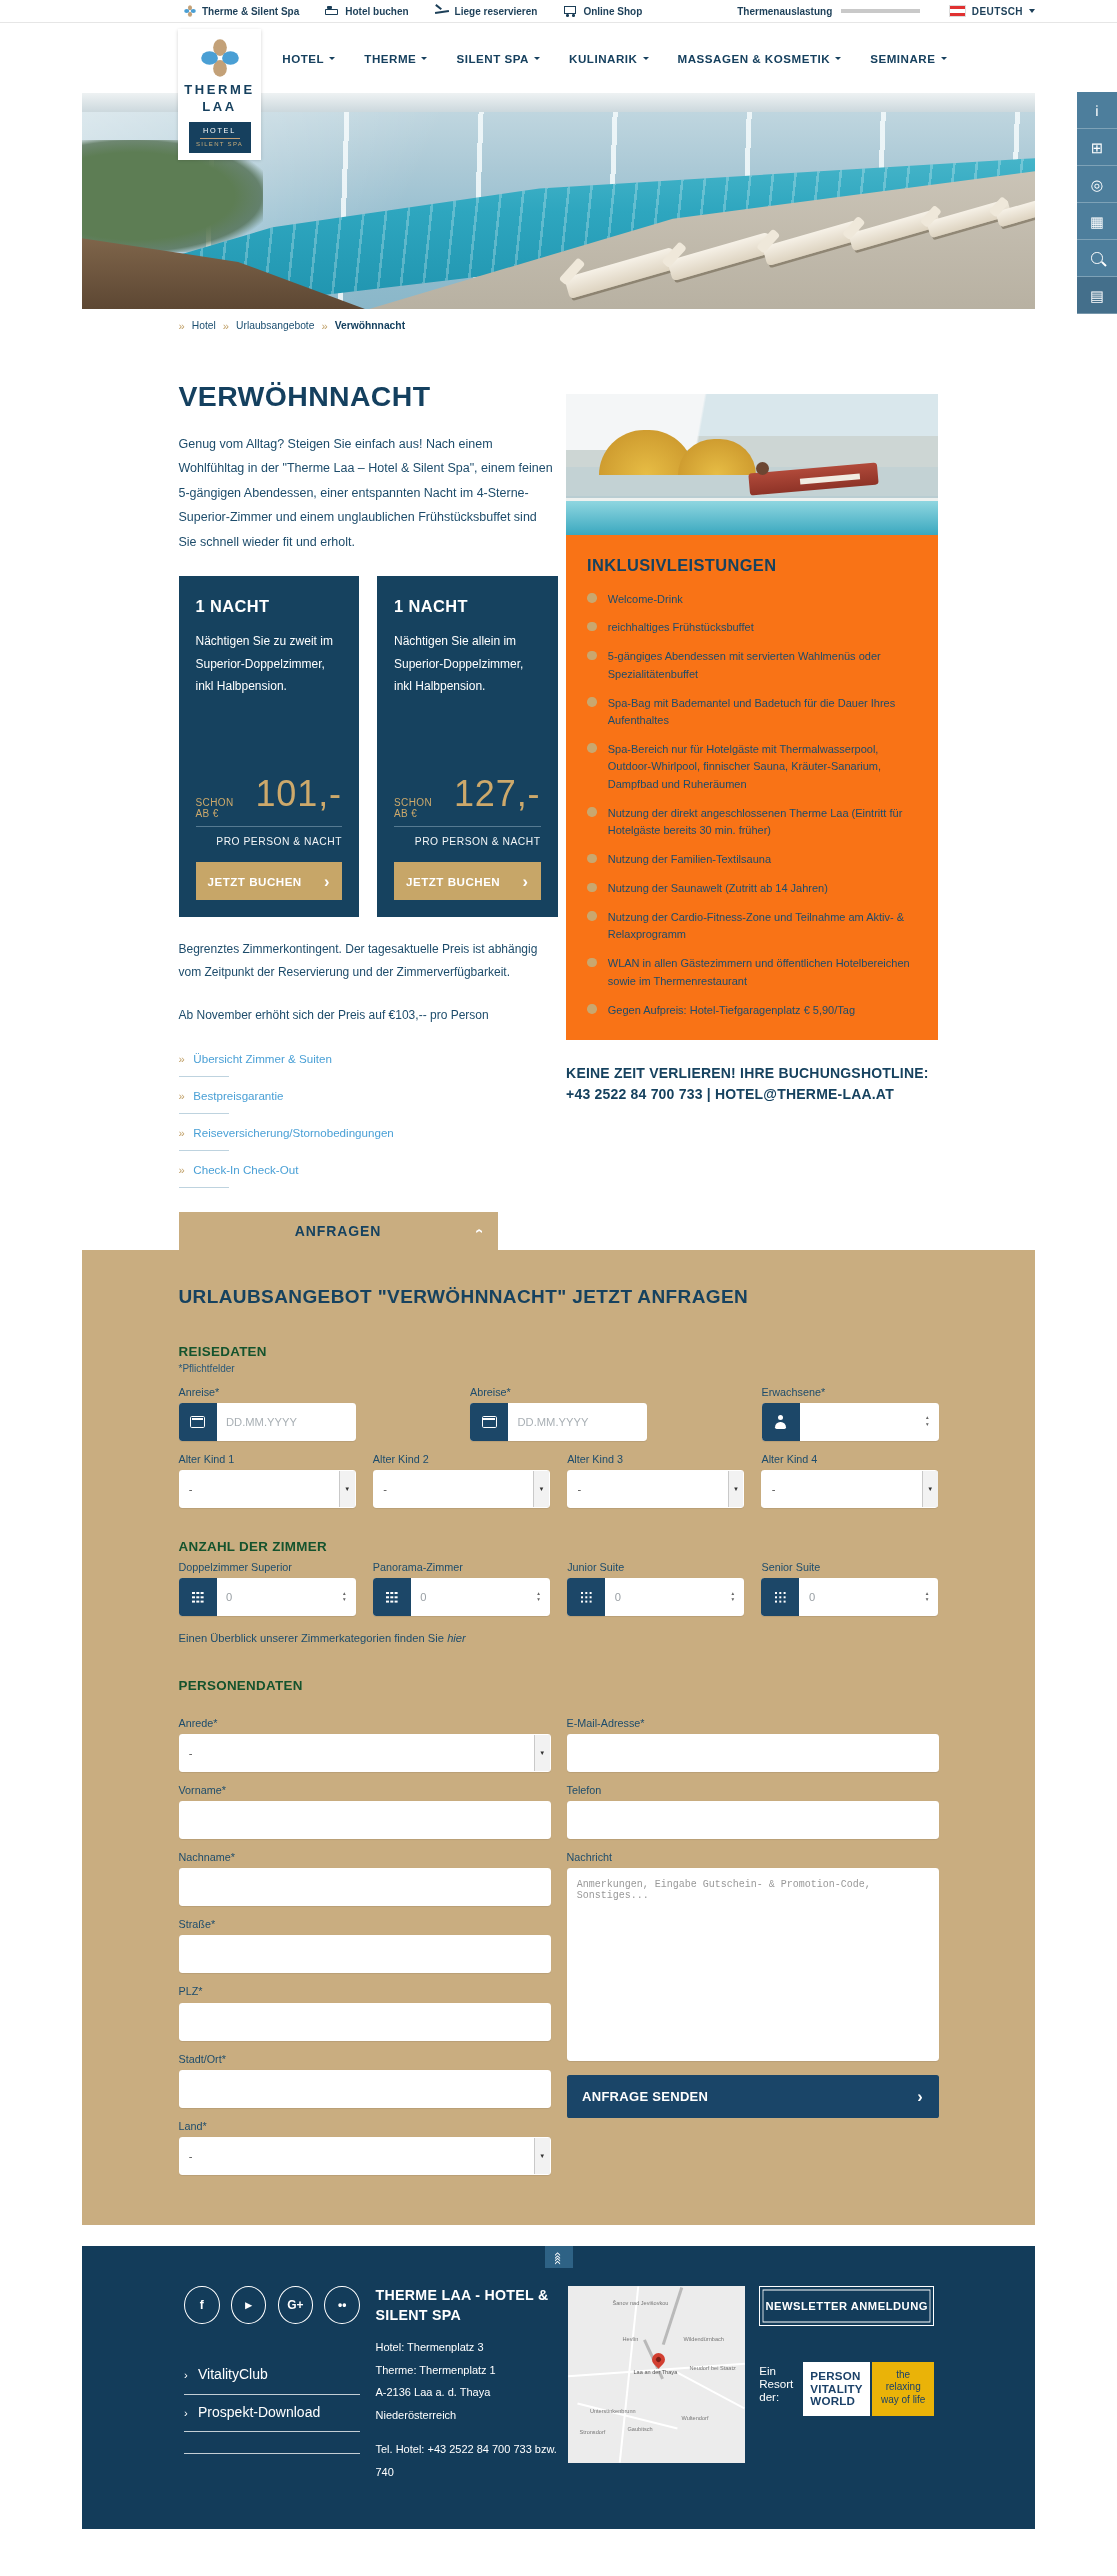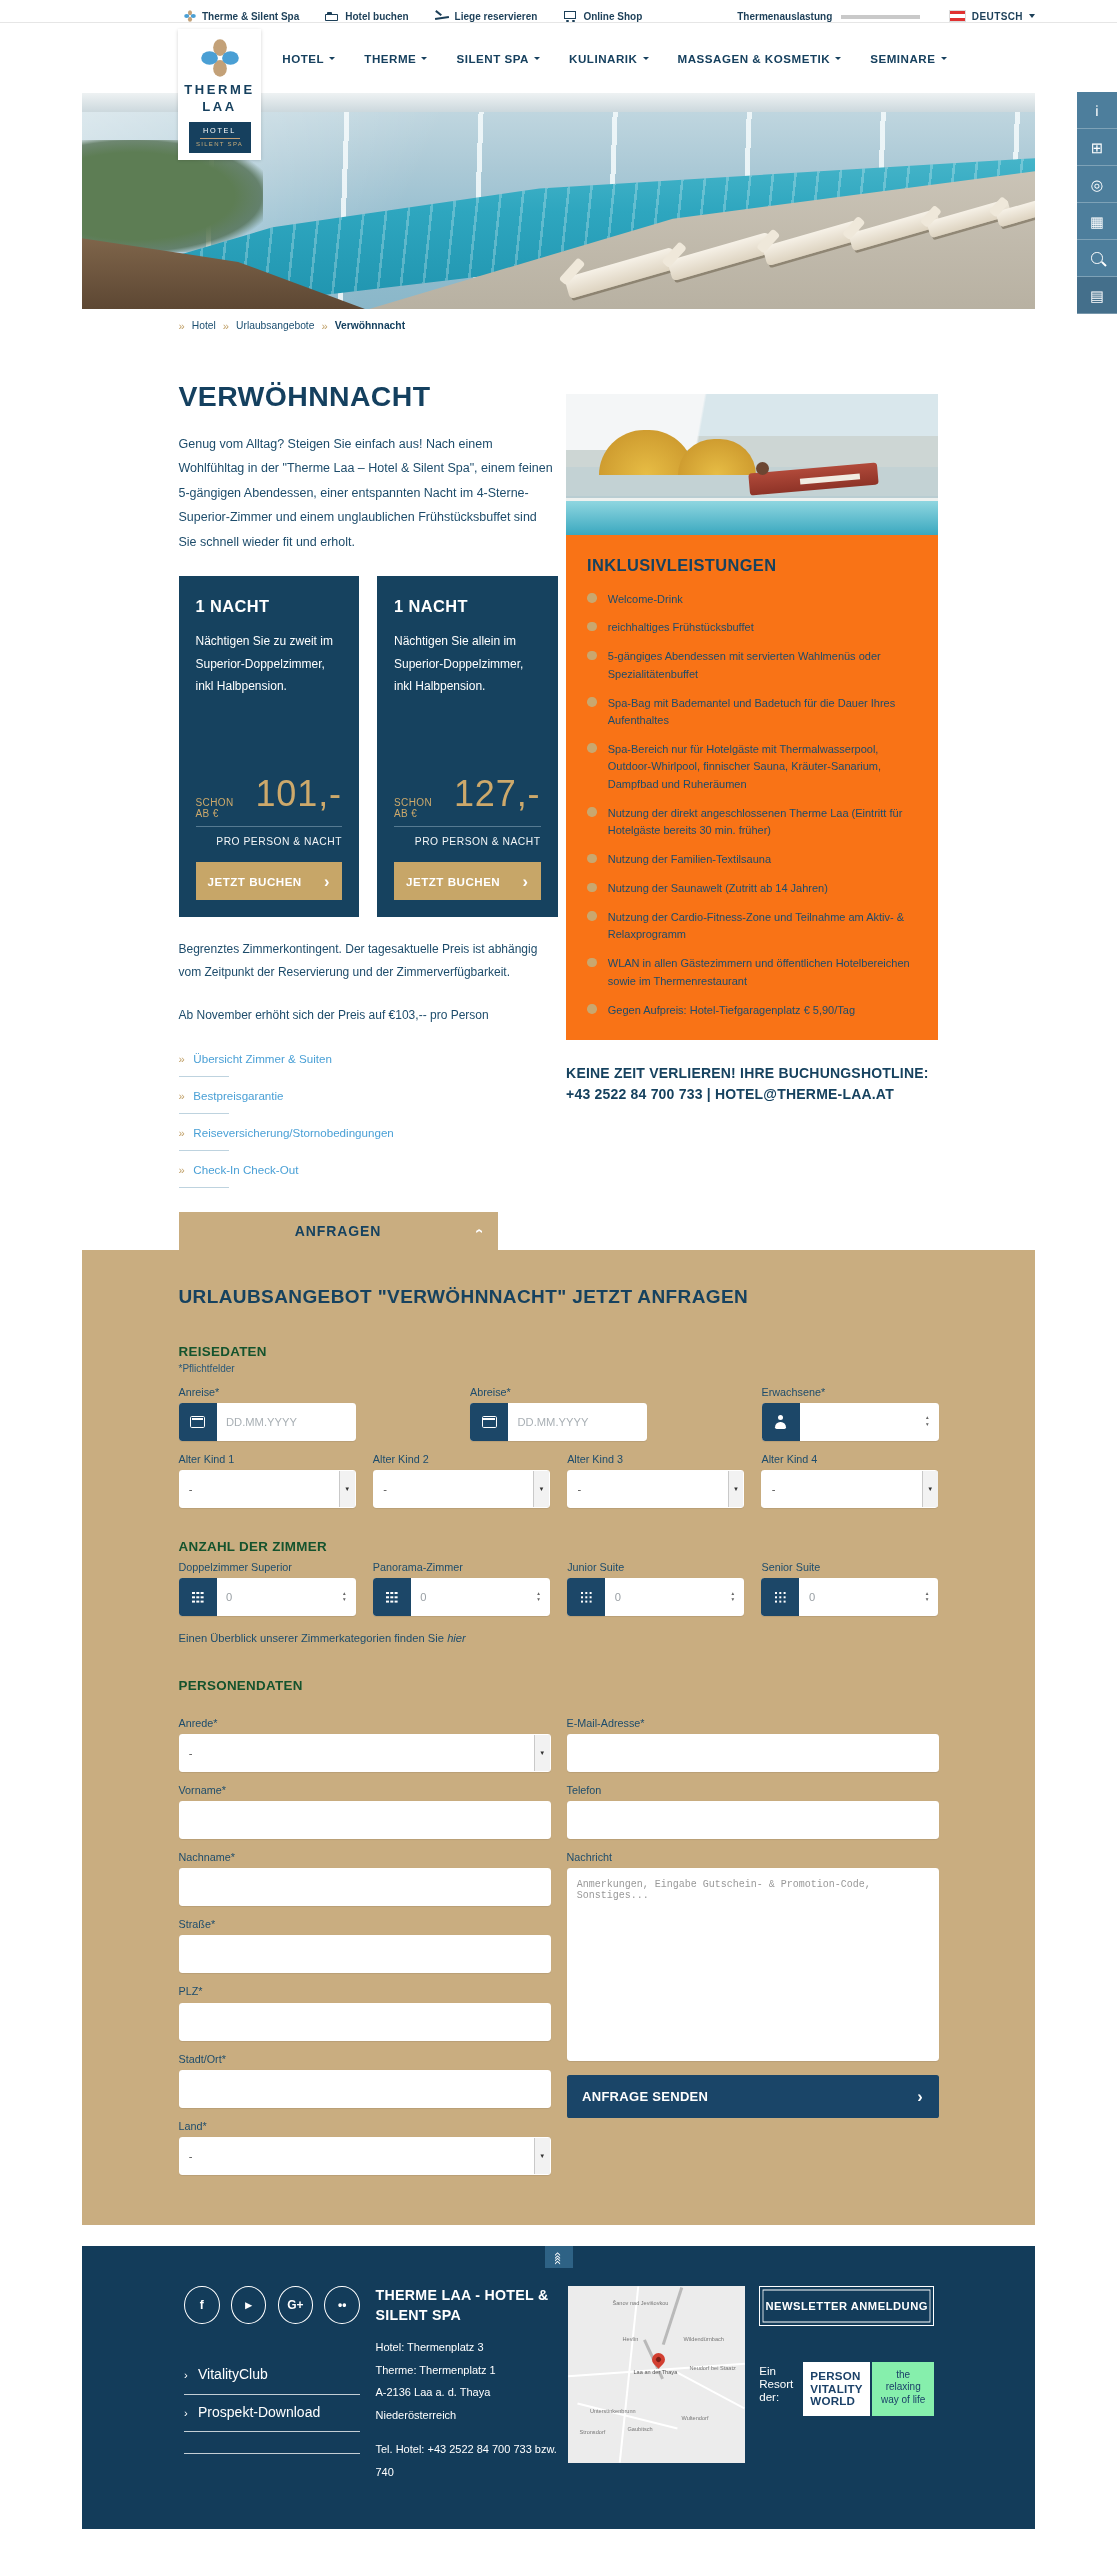--- a/index.html
+++ b/index.html
@@ -2,21 +2,21 @@
 <html style="font-size:14px"><head>
 <meta charset="utf-8">
 <style>
   html,body{margin:0;padding:0;width:1117px;background:#fff;overflow-x:hidden;
     font-family:"Liberation Sans",sans-serif;color:#1d4c6b;}
   .inner{width:953px;margin:0 auto;position:relative}
   .content{width:760px;margin:0 auto;position:relative}
 
   
   .topbar{height:22.4px;border-bottom:0.9px solid #e6e6e6;background:#fff;font-size:10px;color:#1c3f58}
-  .topbar .inner{display:flex;align-items:flex-end;height:22.4px;padding-left:102px;box-sizing:border-box}
+  .topbar .inner{display:flex;align-items:center;height:22.4px;padding-left:102px;box-sizing:border-box}
   .ubit{display:flex;align-items:center;gap:6px;margin-right:26px;cursor:pointer;font-weight:600}
   .u-ic{position:relative;width:14px;height:11.2px;flex:none}
   .u-bed::before{content:"";position:absolute;left:0;right:0.9px;bottom:1.7px;height:4.3px;border:1.3px solid #1c3f58;border-radius:0.9px}
   .u-bed::after{content:"";position:absolute;left:1.7px;bottom:7.8px;width:5.2px;height:2.6px;background:#1c3f58;border-radius:0.9px}
   .u-lounge::before{content:"";position:absolute;left:0;right:0;bottom:3.4px;height:2.2px;background:#1c3f58;transform:rotate(-8deg)}
   .u-lounge::after{content:"";position:absolute;left:0.9px;top:0.9px;width:7px;height:2.2px;background:#1c3f58;transform:rotate(38deg)}
   .u-cart::before{content:"";position:absolute;left:0.9px;top:0;width:9.5px;height:6px;border:1.3px solid #1c3f58}
   .u-cart::after{content:"";position:absolute;bottom:0;left:2.6px;width:2.6px;height:2.6px;background:#1c3f58;border-radius:50%;box-shadow:6px 0 0 #1c3f58}
   .occ{display:flex;align-items:center;gap:8.6px;margin-left:auto}
   .occ-label{font-weight:600}
@@ -167,21 +167,21 @@
   .droad{position:absolute;background:#b9b9b9}
   .pin{position:absolute;left:84px;top:67px;width:13px;height:13px;background:#d23f31;border-radius:50% 50% 50% 0;transform:rotate(-45deg)}
   .pin::after{content:"";position:absolute;left:4.3px;top:4.3px;width:4.3px;height:4.3px;border-radius:50%;background:#7c1f17}
   .mlab{position:absolute;font-size:5.6px;color:#777;white-space:nowrap}
   .nl-btn{width:175px;height:40px;box-sizing:border-box;border:0.9px solid #fff;box-shadow:inset 0 0 0 2.6px #133c5a,inset 0 0 0 3.4px #fff;
     display:flex;align-items:center;justify-content:center;font-size:11.2px;font-weight:bold;letter-spacing:0.5px;margin-bottom:36px;cursor:pointer}
   .resort{display:flex;gap:7px}
   .rlabel{font-size:11.6px;font-weight:300;width:62px;padding-top:1.7px}
   .vamed{display:flex;gap:2.6px;cursor:pointer}
   .vb1{background:#fff;color:#1b4168;font-weight:bold;font-size:11.6px;line-height:1.1;padding:7.8px 7px;letter-spacing:0.2px}
-  .vb2{background:#86efac;color:#1b4168;font-weight:400;font-size:10px;line-height:1.25;padding:7px 6px;text-align:center;width:50px}
+  .vb2{background:#eab308;color:#1b4168;font-weight:400;font-size:10px;line-height:1.25;padding:7px 6px;text-align:center;width:50px}
 </style>
 </head>
 <body>
 
 <div class="page" style="position:relative">
 
   <div class="topbar">
     <div class="inner">
       <div class="ubit">
         <svg width="12" height="12" viewBox="0 0 20 20">

